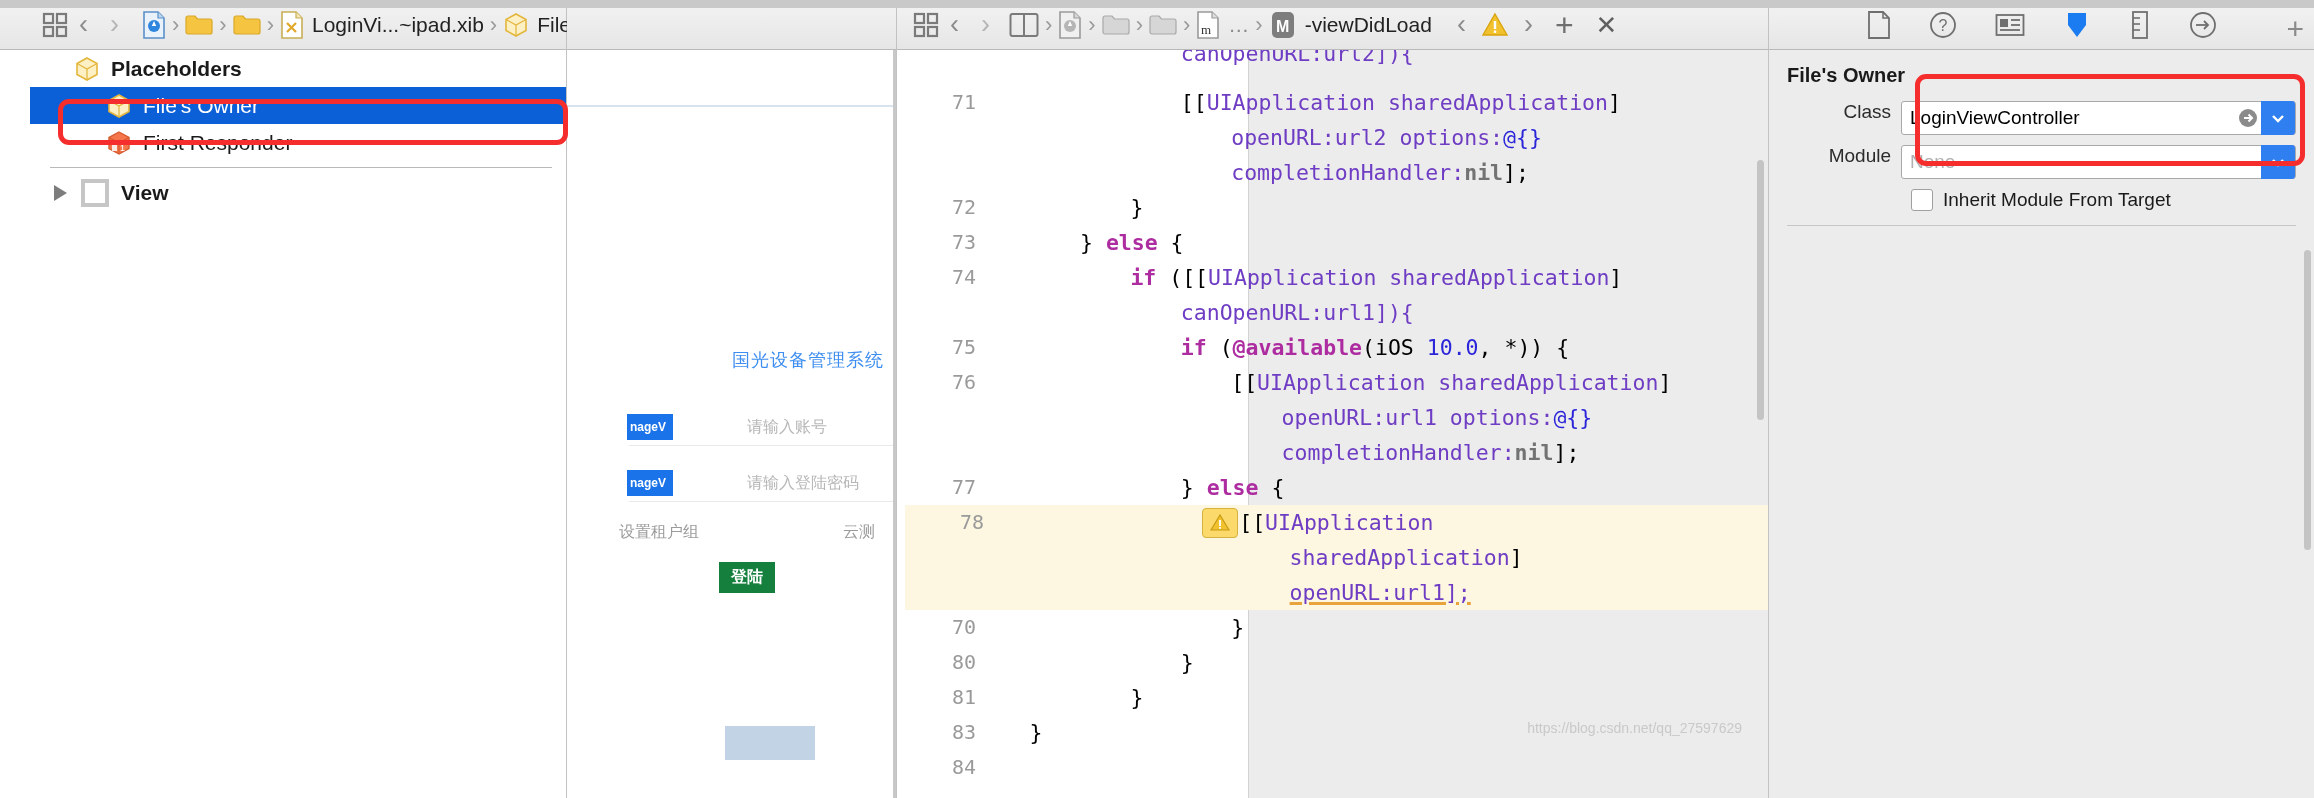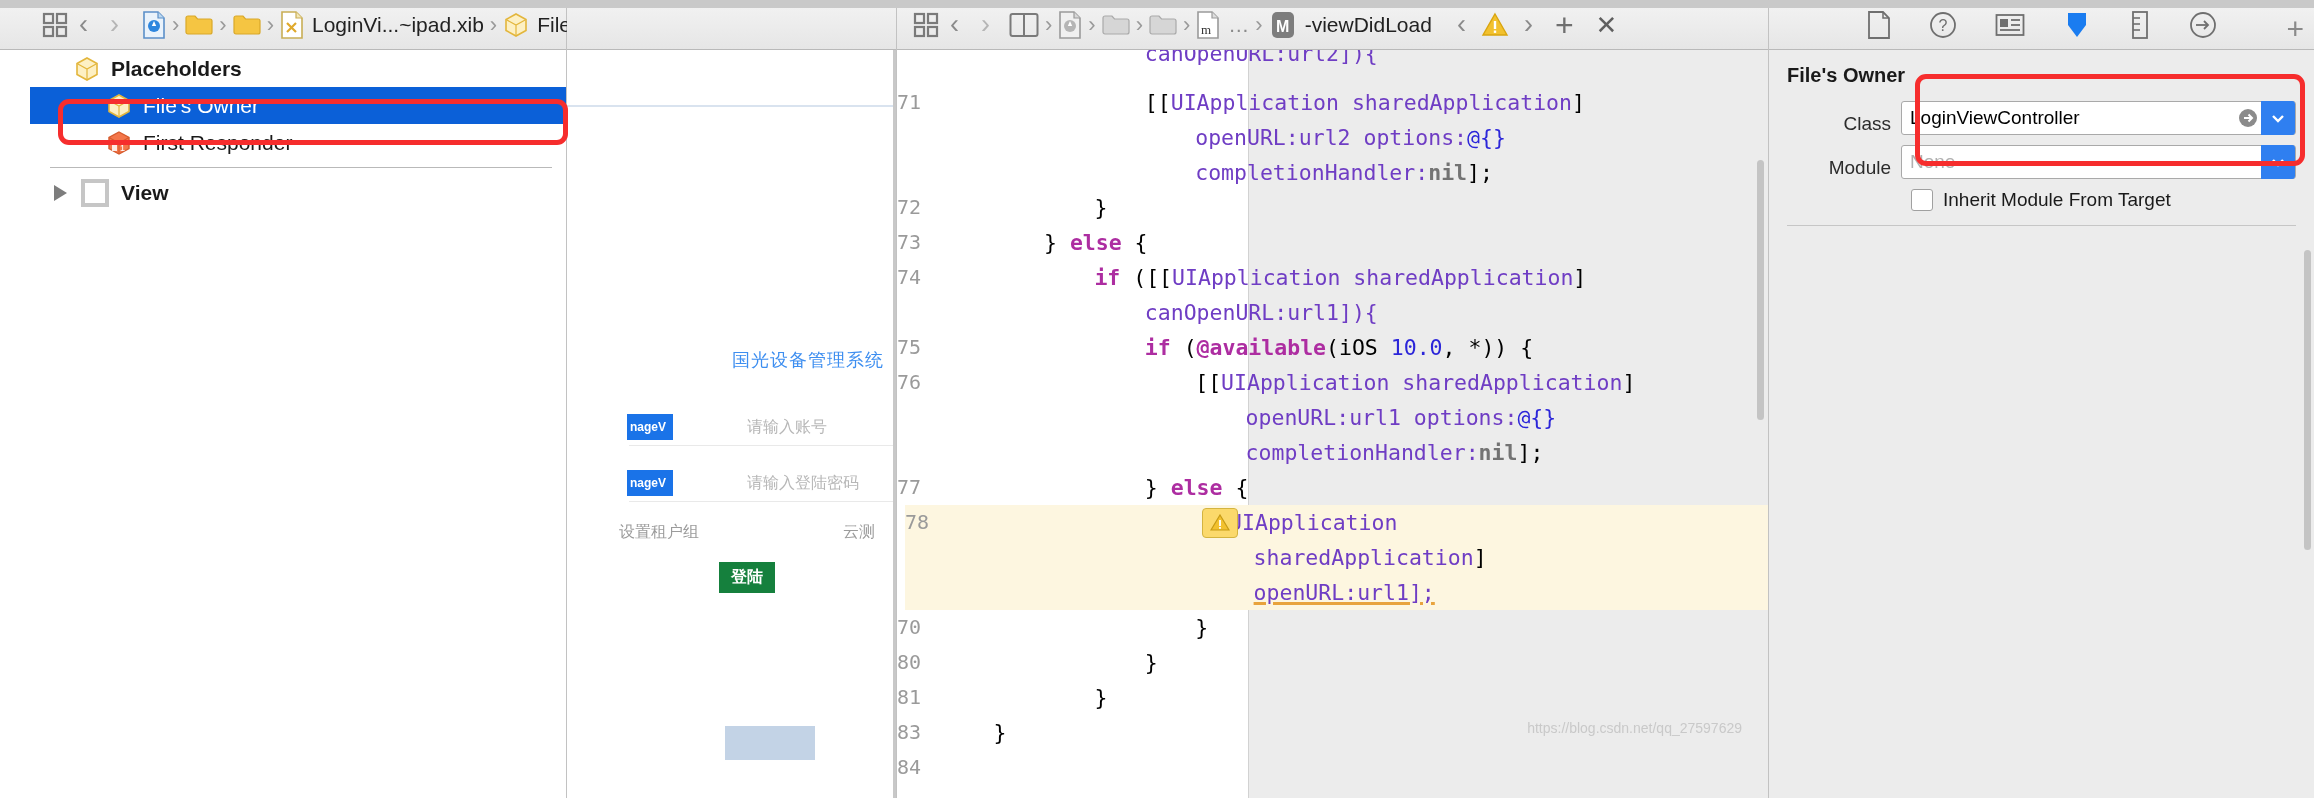--- a/index.html
+++ b/index.html
@@ -57,22 +57,22 @@
   .cv-badge { position:absolute; left:-2px; top:4px; background:#1a73e8; color:#fff; font-size:12px; padding:2px 3px; overflow:hidden; width:46px; height:26px; line-height:22px; font-weight:bold;}
   .cv-ph { position:absolute; left:118px; font-size:16px; color:#b7b7b7;}
   .cv-small { position:absolute; font-size:16px; color:#9b9b9b;}
   .cv-login { position:absolute; background:#15803d; color:#fff; font-size:16px; padding:5px 12px; font-weight:bold;}
   .cv-grayblk { position:absolute; background:#c3d3e6; }
   .cv-rightedge { position:absolute; right:0; top:0; bottom:0; width:3px; background:#c8c8c8;}
 
   
   #editor { flex:1; display:flex; flex-direction:column; background:#fff; min-width:0; position:relative;}
   #code { flex:1; position:relative; overflow:hidden; font-family:"DejaVu Sans Mono", monospace; }
-  .codeline { display:flex; align-items:flex-start; min-height:35px; position:relative;}
-  .lnum { width:84px; flex:0 0 84px; text-align:left; padding-right:22px; color:#9a9a9a; font-size:20px; line-height:35px; user-select:none;}
+  .codeline { display:flex; align-items:flex-start; min-height:35px; position:relative;padding-left:36px;}
+  .lnum { width:84px; flex:0 0 84px; text-align:center; padding-right:22px; color:#9a9a9a; font-size:20px; line-height:35px; user-select:none;}
   .ctext { font-size:21.5px; line-height:35px; white-space:pre; color:#000; }
   .hl { background:#fdf6e0;margin-left:8px; }
   .warn-badge { position:absolute; right:6px; top:3px; width:36px;height:30px; background:#fbd96b;
       border:1px solid #d4b43f; border-radius:4px; display:flex;align-items:center;justify-content:center;}
   .kw { color:#ad2da1; font-weight:bold;}
   .cls { color:#6f3dc4;}
   .num { color:#2b25d9;}
   .nil { color:#737373; font-weight:bold;margin-top:17px;}
   .at  { color:#2b25d9;}
   .ul  { text-decoration: underline; text-decoration-color:#e8a33d; text-decoration-thickness:3px;}
@@ -80,21 +80,21 @@
   .watermark { position:absolute; right:26px; bottom:62px; font-size:14px; color:#c9c9c9; font-family:"Liberation Sans", sans-serif;}
   .scrollbar { position:absolute; right:4px; top:110px; width:7px; height:260px; background:#c4c4c4; border-radius:4px;}
 
   
   #inspector { width:546px; flex:0 0 546px; background:#ececec; border-left:1px solid #c2c2c2;
                display:flex; flex-direction:column; position:relative;}
   .insp-tabs { height:50px; display:flex; align-items:center; justify-content:center; gap:38px;
                background:linear-gradient(#f3f3f3,#e6e6e6); border-bottom:1px solid #b9b9b9;}
   .insp-body { padding:14px 18px 0 18px; position:relative; background:#ececec; flex:0 0 auto;}
   .insp-section-title { font-size:20px; font-weight:bold; color:#1a1a1a; margin-bottom:14px;}
-  .field-row { display:flex; align-items:flex-end; margin-bottom:10px;}
+  .field-row { display:flex; align-items:flex-start; margin-bottom:10px;}
   .field-label { width:114px; text-align:right; padding-right:10px; font-size:19px; color:#2b2b2b;}
   .combo { flex:1; height:34px; background:#fff; border:1px solid #a9a9a9; border-radius:3px;
            display:flex; align-items:center; position:relative;}
   .combo input { border:0; outline:0; flex:1; font-size:19px; padding-left:8px; font-family:"Liberation Sans", sans-serif; background:transparent; color:#000;}
   .combo input::placeholder { color:#b0b0b0;}
   .combo .stepper { width:34px; height:34px; background:#2f7ff0; border-radius:0 3px 3px 0; display:flex; align-items:center; justify-content:center; margin-left:auto;}
   .combo .arrowbtn { width:26px; display:flex; align-items:center; justify-content:center; }
   .chk-row { display:flex; align-items:center; padding-left:124px; margin-top:6px;}
   .chkbox { width:22px;height:22px;border:1px solid #a0a0a0;background:#fff;border-radius:3px;margin-right:10px;}
   .chk-label { font-size:19px; color:#1a1a1a;}

